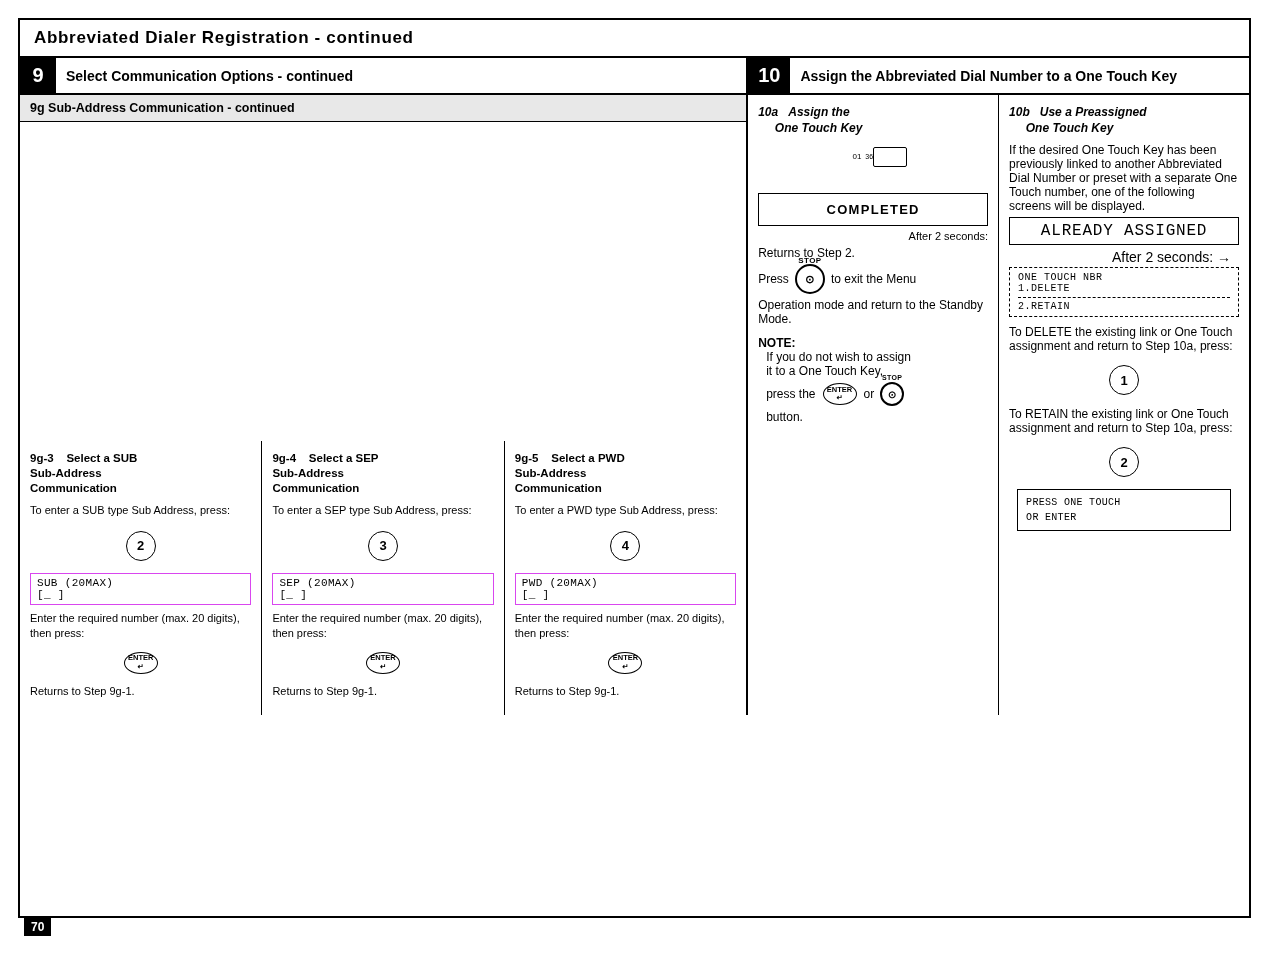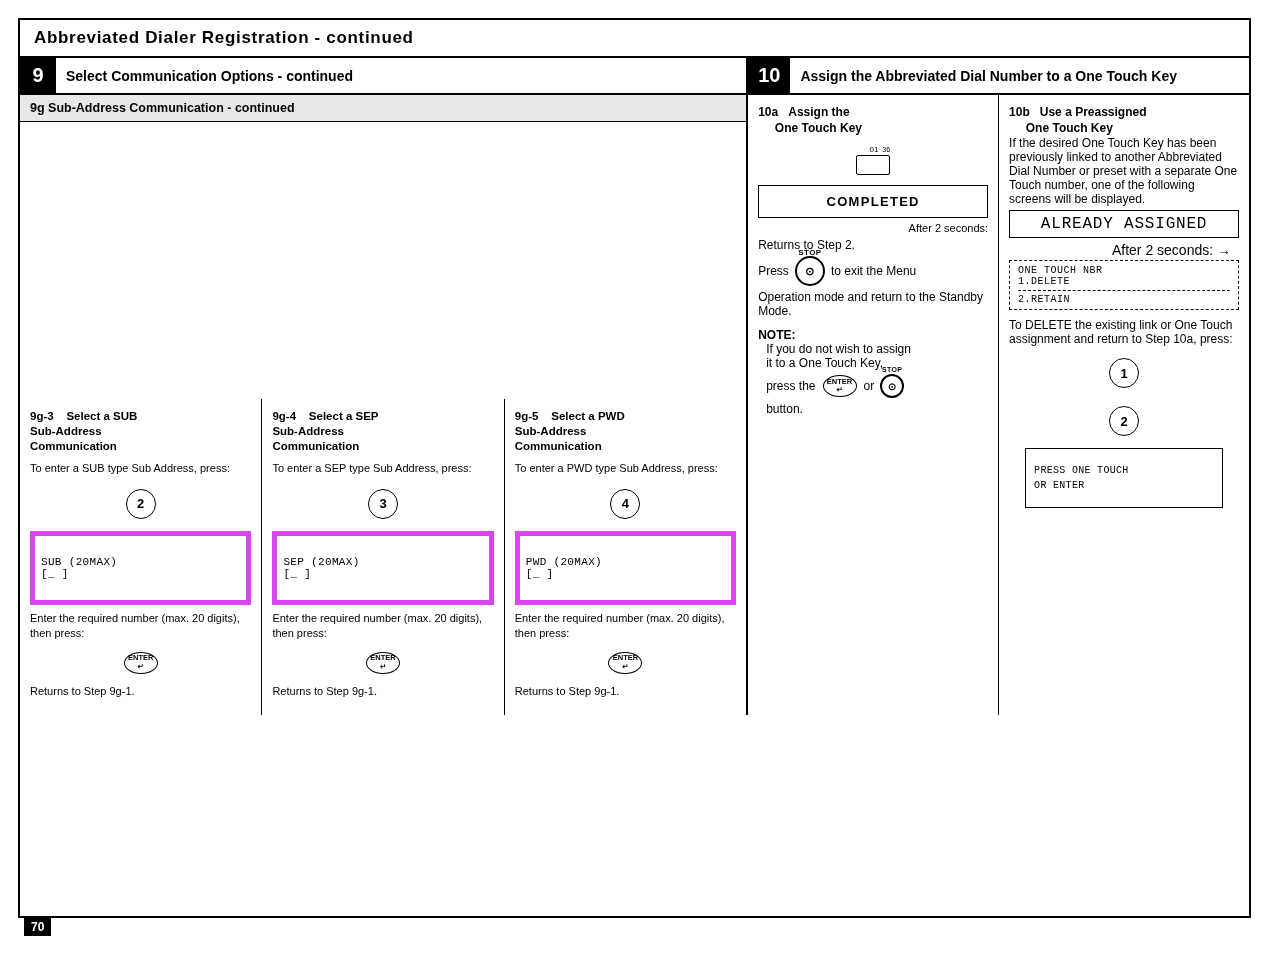--- a/index.html
+++ b/index.html
@@ -111,22 +111,22 @@
       font-weight: bold;
       margin: 6px auto;
     }
     .center-block {
       display: flex;
       justify-content: center;
       margin: 6px 0;
     }
     
     .input-field {
-      border: 5px solid #d946ef;
-      padding: 20px 6px;
+      border: 1px solid #d946ef;
+      padding: 3px 6px;
       font-size: 11px;
       font-family: 'Courier New', monospace;
       margin: 4px 0 6px 0;
       display: block;
       width: 100%;
       letter-spacing: 0.03em;
     }
     
     .enter-btn {
       display: inline-flex;
@@ -148,23 +148,22 @@
       border-right: 1px solid #000;
       padding: 10px;
     }
     .col-10b {
       flex: 1;
       padding: 10px;
     }
     
     .one-touch-key {
       display: flex;
-      flex-direction: column;
-      align-items: center;
-      margin: 4px 0 2px 0;
+      align-items: center;
+      margin: 4px 0 18px 0;
     }
     .key-label-small {
       font-size: 8px;
       text-align: right;
       line-height: 1;
       margin-bottom: 1px;
       width: 34px;
       display: flex;
       justify-content: flex-end;
       gap: 4px;
@@ -242,25 +241,25 @@
       letter-spacing: 0.05em;
       margin: 2px 0;
     }
     .dashed-border-box .inner-dashed {
       border-top: 1px dashed #000;
       margin-top: 3px;
       padding-top: 3px;
     }
     .press-one-touch-box {
       border: 1px solid #000;
-      padding: 14px 8px;
+      padding: 5px 8px;
       font-size: 10px;
       font-family: 'Courier New', monospace;
       letter-spacing: 0.03em;
-      margin: 4px 16px;
+      margin: 4px 8px;
       line-height: 1.5;
     }
     
     .page-number {
       position: absolute;
       bottom: 18px;
       left: 24px;
       font-size: 12px;
       font-weight: bold;
       background: #000;
@@ -279,21 +278,23 @@
       font-weight: bold;
       padding: 6px 10px;
       display: flex;
       align-items: center;
       justify-content: center;
       min-width: 36px;
     }
     .subheader-10a, .subheader-10b {
       font-weight: bold;
       font-size: 12px;
+      margin-bottom: 7px;
       line-height: 1.3;
+      font-style: italic;
     }
     .sub-num {
       font-weight: bold;
       font-size: 12px;
     }
     .bottom-area {
       display: flex;
       min-height: 620px;
     }
     .bottom-left {
@@ -492,20 +493,21 @@
               <div class="inner-dashed">
                 <span>2.RETAIN</span>
               </div>
             </div>
             <p style="margin-top:8px;">To DELETE the existing link or One Touch assignment and re­turn to Step 10a, press:</p>
             <div class="center-block">
               <div class="circle-btn">
                 <span>1</span>
               </div>
             </div>
+            <p>To RETAIN the existing link or One Touch assignment and re­turn to Step 10a, press:</p>
             <div class="center-block">
               <div class="circle-btn">
                 <span>2</span>
               </div>
             </div>
             <div class="press-one-touch-box">
               <span style="white-space:pre;">PRESS ONE TOUCH
 OR ENTER</span>
             </div>
           </div>

